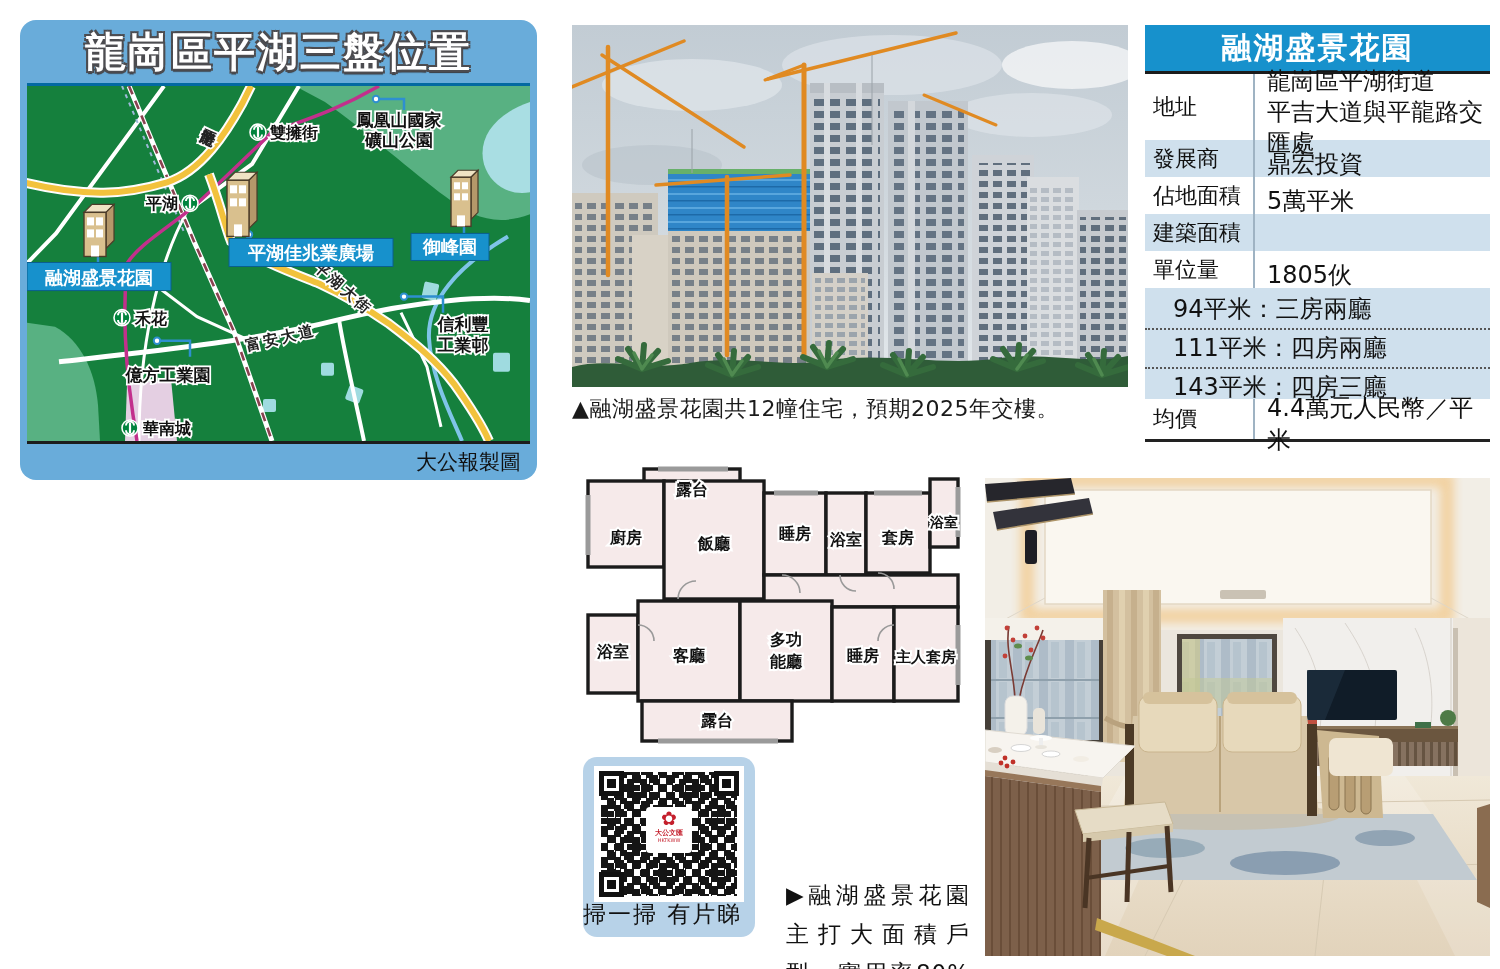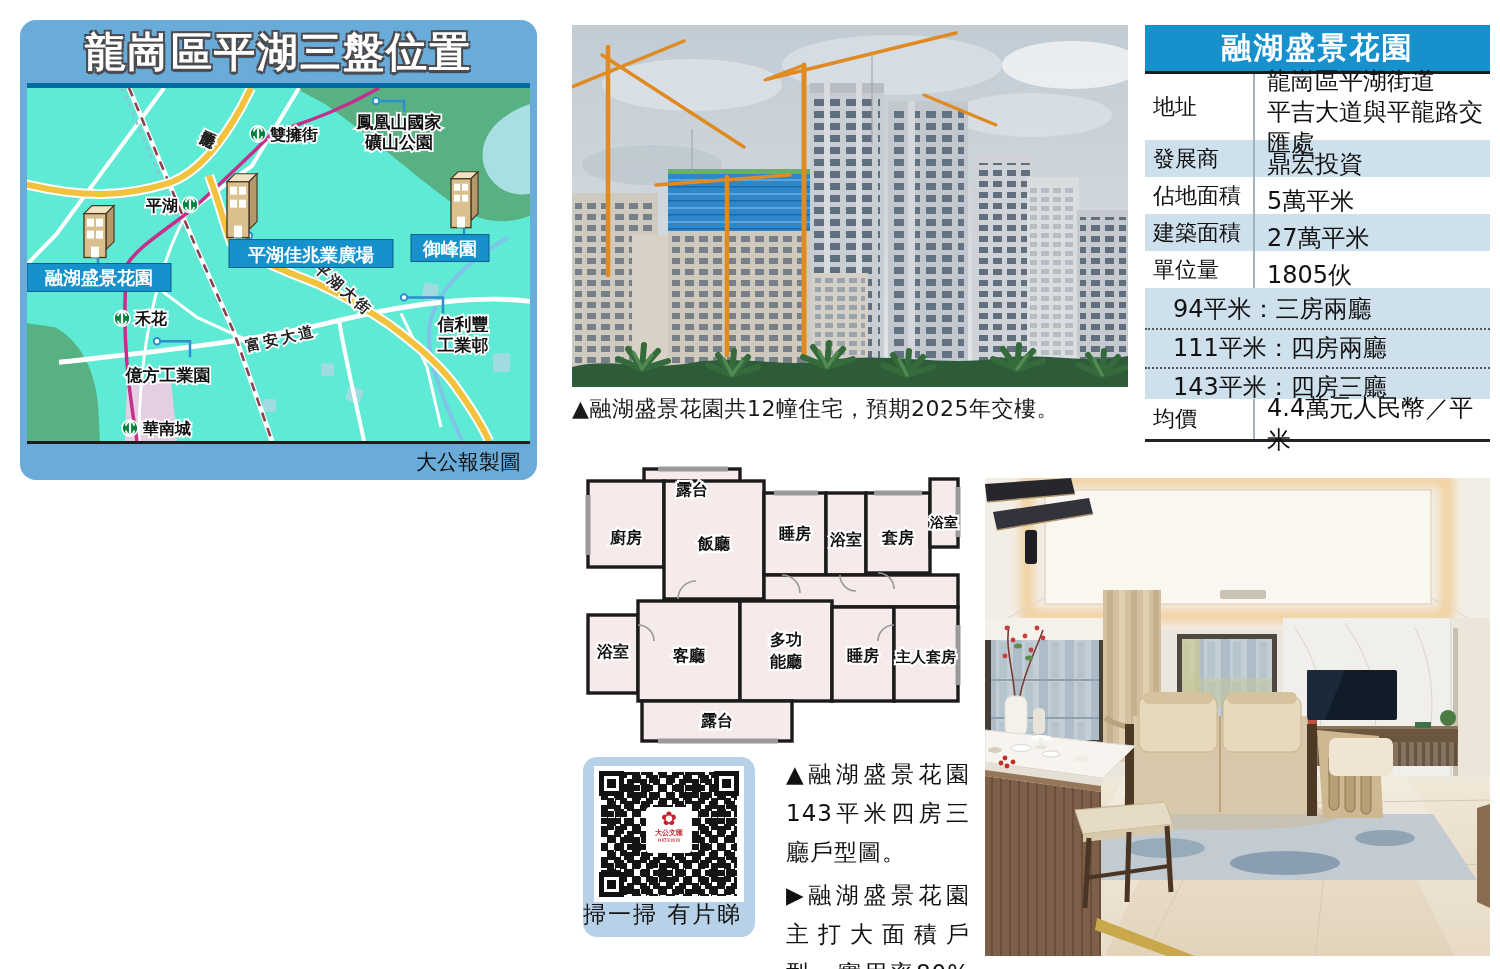--- a/index.html
+++ b/index.html
@@ -3,21 +3,21 @@
 <meta charset="utf-8">
 <style>
   html,body{margin:0;padding:0;background:#ffffff;}
   body{font-family:"DejaVu Sans","Liberation Sans",sans-serif;}
   .canvas{position:relative;width:1491px;height:969px;background:#fff;overflow:hidden;}
 
   
   .map-panel{position:absolute;left:20px;top:20px;width:517px;height:460px;background:#69acda;border-radius:16px;overflow:hidden;}
   .map-title{height:60px;line-height:64px;text-align:center;font-size:41px;font-weight:bold;color:#fff;letter-spacing:2px;
     text-shadow:-2px -2px 0 #4c4c50,2px -2px 0 #4c4c50,-2px 2px 0 #4c4c50,2px 2px 0 #4c4c50,0 3px 1px #3a3a3e;}
-  .map-body{position:absolute;top:63px;left:7px;right:7px;bottom:36px;background:#5eead4;border-top:5px solid #0369a1;border-bottom:3px solid #1c1c1c;}
+  .map-body{position:absolute;top:63px;left:7px;right:7px;bottom:36px;background:#15803d;border-top:3px solid #0369a1;border-bottom:3px solid #1c1c1c;}
   .map-body svg{display:block;width:100%;height:100%;}
   .map-credit{position:absolute;bottom:2px;right:16px;height:31px;line-height:31px;font-size:21px;color:#111;margin-top:44px;}
 
   
   .construction{position:absolute;left:572px;top:25px;width:556px;height:362px;}
   .construction svg{display:block;width:100%;height:100%;}
   .photo-caption{position:absolute;left:572px;top:394px;width:556px;font-size:22px;color:#1a1a1a;letter-spacing:0.5px;}
 
   
   .itable{position:absolute;left:1145px;top:25px;width:345px;border-bottom:3px solid #222;}
@@ -318,21 +318,20 @@
     <div class="it-row r-blue" style="height:37px">
       <div class="it-label">發展商</div>
       <div class="it-value">鼎宏投資</div>
     </div>
     <div class="it-row r-white" style="height:37px">
       <div class="it-label">佔地面積</div>
       <div class="it-value">5萬平米</div>
     </div>
     <div class="it-row r-blue" style="height:37px">
       <div class="it-label">建築面積</div>
-      <div class="it-value">27萬平米</div>
     </div>
     <div class="it-row r-white" style="height:37px">
       <div class="it-label">單位量</div>
       <div class="it-value">1805伙</div>
     </div>
     <div class="it-row r-blue" style="height:111px">
       <div class="it-value hotvals">
         <div class="hv">94平米：三房兩廳</div>
         <div class="hv">111平米：四房兩廳</div>
         <div class="hv">143平米：四房三廳</div>
@@ -406,21 +405,20 @@
       <div class="finder f-bl"></div>
       <div class="qr-logo">
         <div class="qr-flower">✿</div>
         <div class="qr-cn">大公文匯</div>
         <div class="qr-en">HKTKWW</div>
       </div>
     </div>
     <div class="qr-caption">掃一掃 有片睇</div>
   </div>
 
-  <div class="capblock cap-fp">▲融湖盛景花園143平米四房三廳戶型圖。</div>
   <div class="capblock cap-int">▶融湖盛景花園主打大面積戶型，實用率80%以上。</div>
 
   <div class="interior">
     <svg viewBox="0 0 505 478" preserveAspectRatio="none">
       <defs>
         <linearGradient id="floorG" x1="0" y1="0" x2="0" y2="1">
           <stop offset="0" stop-color="#f0e8d8"></stop>
             <stop offset="1" stop-color="#e2d3bb"></stop>
         </linearGradient>
         <filter id="blur6">

